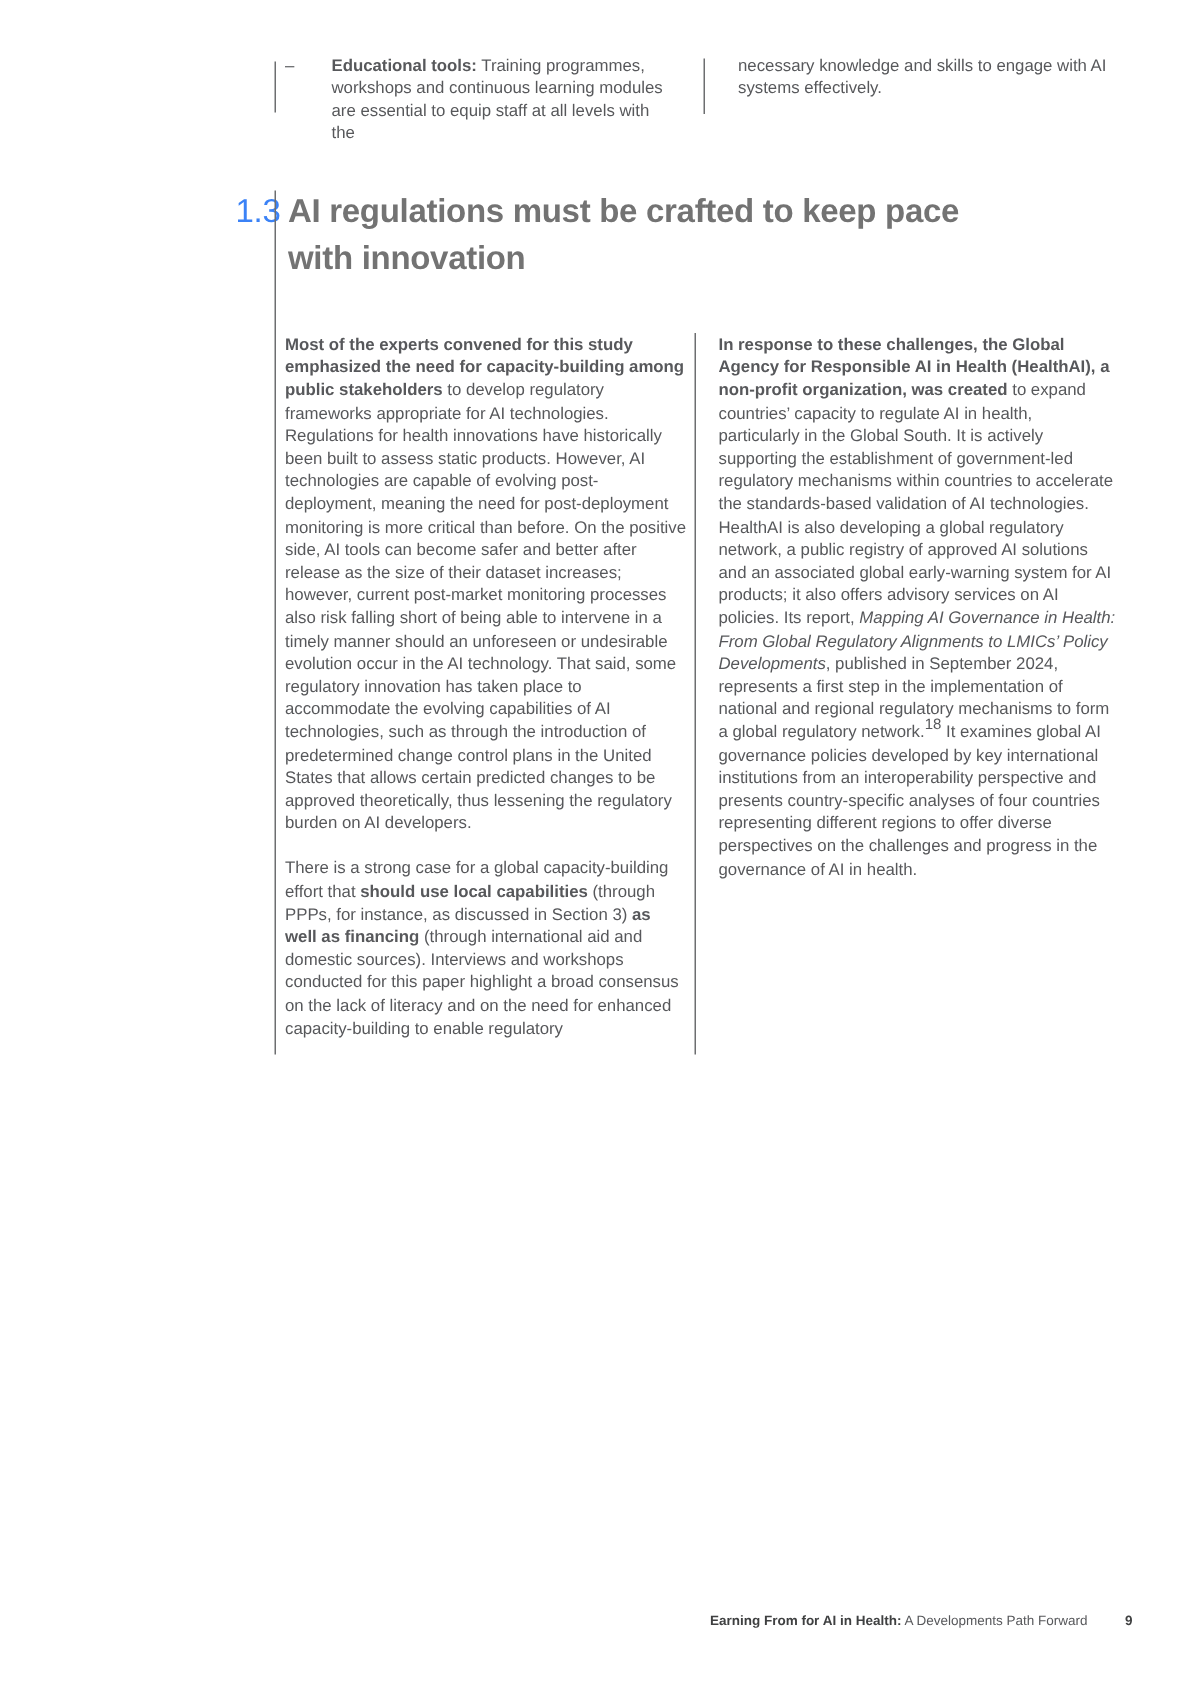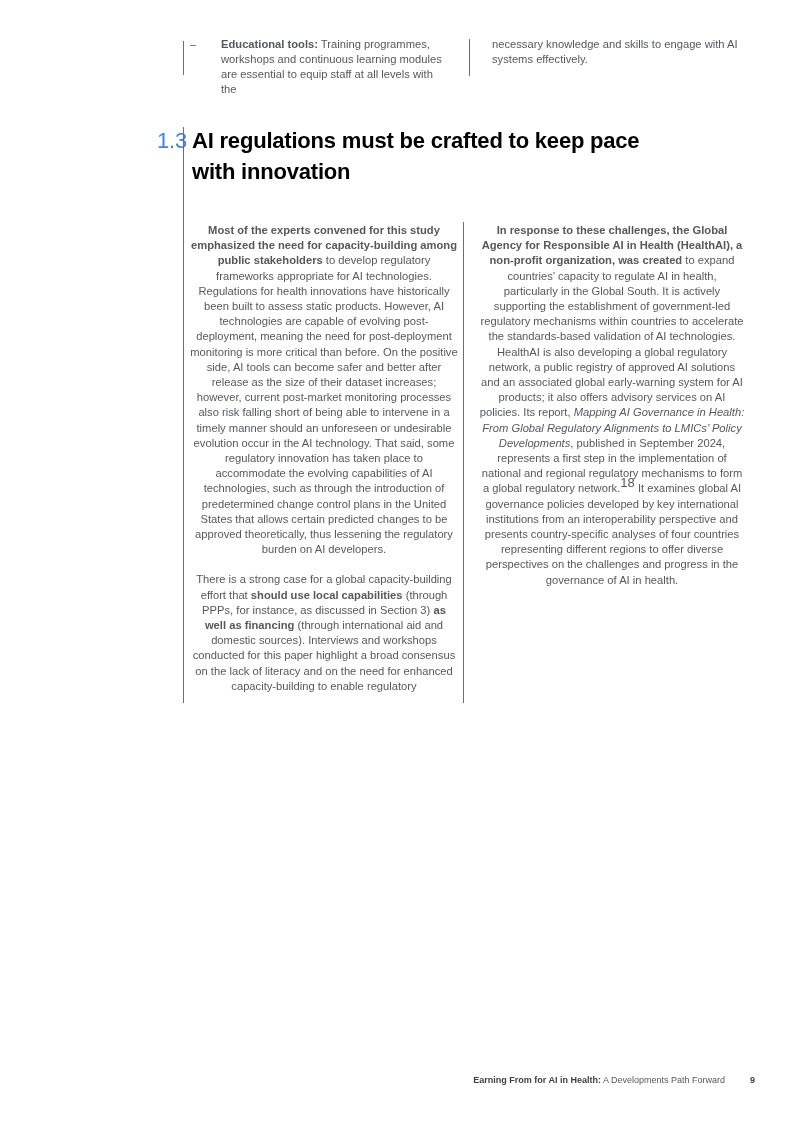--- a/index.html
+++ b/index.html
@@ -27,33 +27,33 @@
     font-size: 11.2px; line-height: 15px;
   }
 
   
   .section-number {
     position: absolute; left: 137px; top: 125px;
     font-size: 22px; line-height: 31px; color: #3b82f6; letter-spacing: -0.2px; margin-left: 20px;
   }
   .section-title {
     position: absolute; left: 192px; top: 125px; width: 524px;
-    font-size: 22px; line-height: 31px; font-weight: bold; color: #000000;
+    font-size: 22px; line-height: 31px; font-weight: bold; color: #737373;
     letter-spacing: -0.2px; white-space: pre-line;
   }
 
   
-  .col { position: absolute; top: 223px; font-size: 11.2px; line-height: 15.2px; text-align: center; }
+  .col { position: absolute; top: 223px; font-size: 11.2px; line-height: 15.2px; }
   .col-left  { left: 190px; width: 268px; }
   .col-right { left: 479px; width: 266px; }
   .para + .para { margin-top: 15px; }
 
   .b { font-weight: bold; }
   .i { font-style: italic; }
-  sup { font-size: 13px; line-height: 0; vertical-align: super; }
+  sup { font-size: 10px; line-height: 0; vertical-align: super; }
 
   
   .footer {
     position: absolute; top: 1075px; right: 39px;
     font-size: 9px; line-height: 11px; white-space: nowrap; color: #57585b;
   }
   .footer .b { color: #3f4041; }
   .footer-page { font-weight: bold; color: #3f4041; margin-left: 25px; }
 </style>
 </head>

